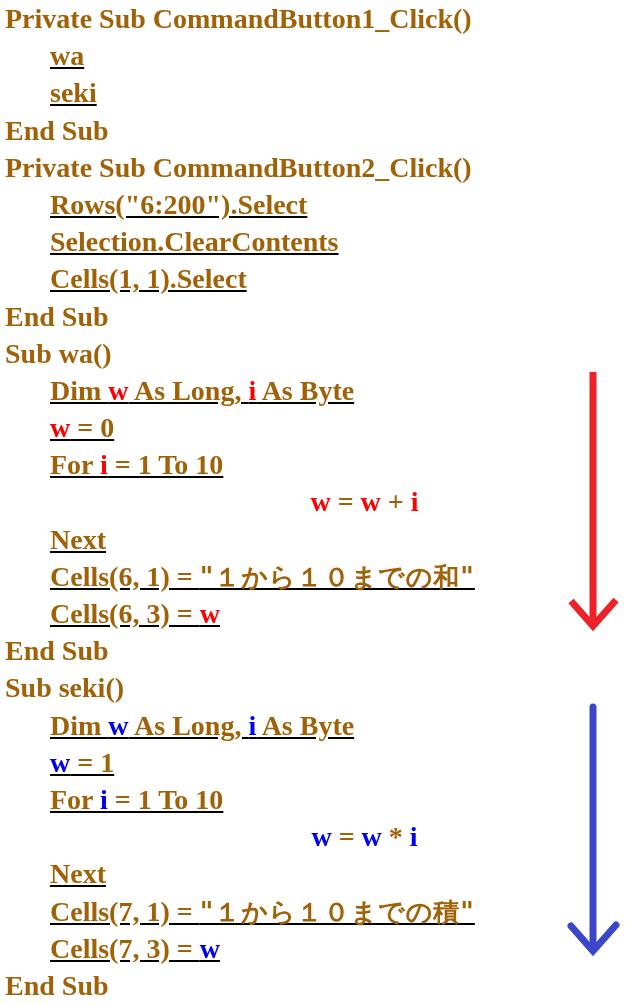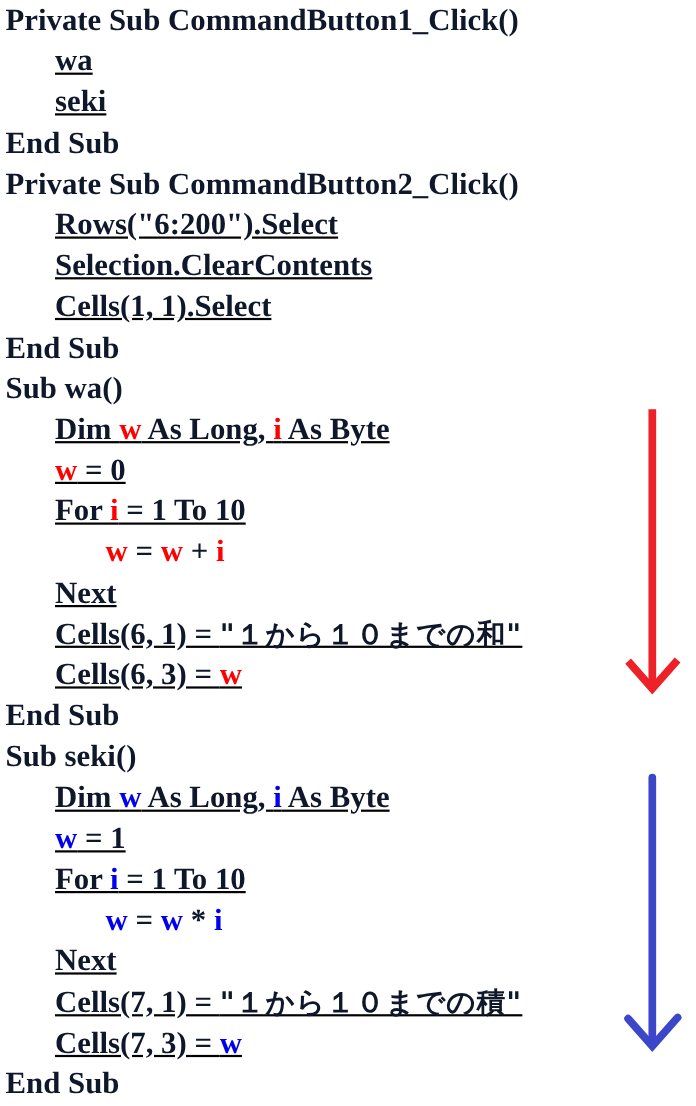--- a/index.html
+++ b/index.html
@@ -23,22 +23,22 @@
     font-size: 28px;
     color: #000000;
     white-space: pre;
   }
   .line {
     height: 37.2px;
     line-height: 37.2px;
   }
   .i0 { padding-left: 5px; }
   .i1 { padding-left: 50px; text-decoration: underline; }
-  .i2 { padding-left: 96px; }
-  .tok.k { color: #0f172a; }
+  .i2 { padding-left: 96px; text-align: center; }
+  .tok.k { color: #a16207; }
   .tok.r { color: #ff0000; }
   .tok.b { color: #0000ee; }
   .tok.jp {
     font-family: "DejaVu Sans", "Liberation Sans", sans-serif;
     font-size: 26px;
     font-weight: bold;
     letter-spacing: 1px;
   }
   .arrow-overlay {
     position: absolute;

